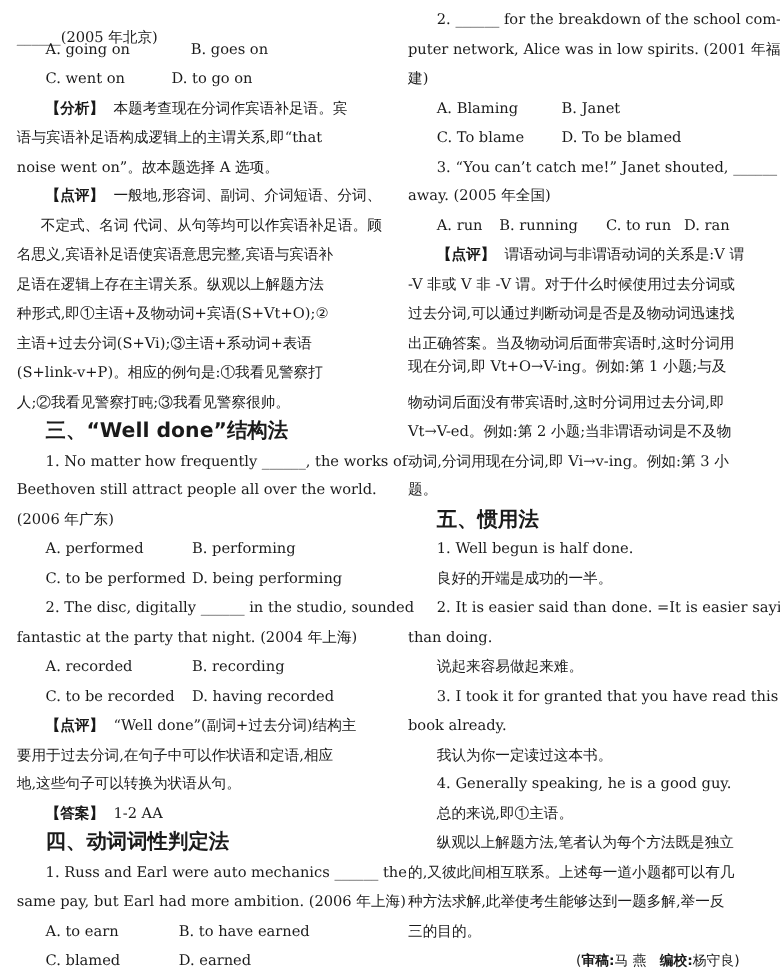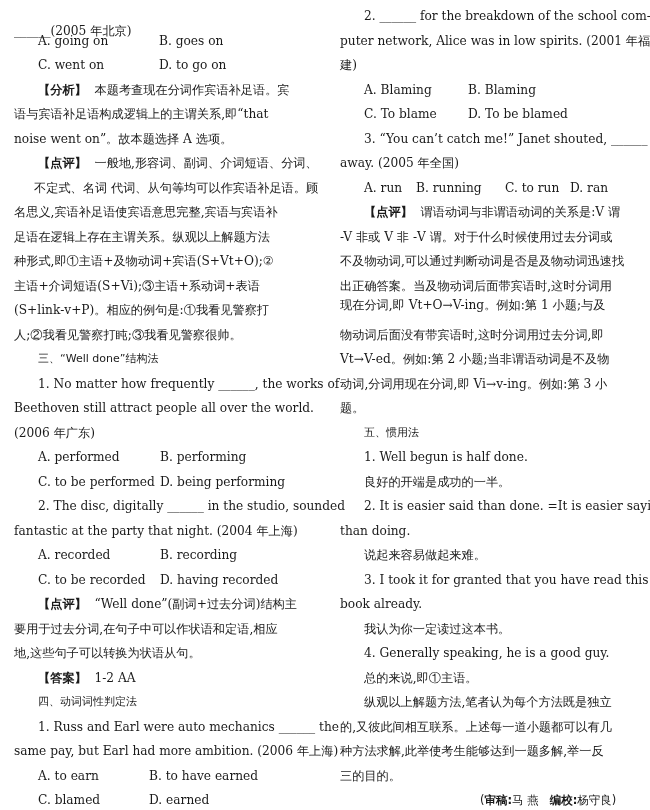--- a/index.html
+++ b/index.html
@@ -3,51 +3,51 @@
 <meta charset="utf-8">
 <style>
   html, body { margin:0; padding:0; background:#ffffff; }
   body { width:650px; height:810px; overflow:hidden; position:relative;
          font-family: "DejaVu Serif", "Liberation Serif", serif; color:#1a1a1a; }
   .col { position:absolute; top:0; }
   .col-left { left:14px; width:300px; }
   .col-right { left:340px; width:298px; }
   .line { position:absolute; left:0; white-space:nowrap; font-size:12.2px; line-height:16px; height:16px; }
   .ind { left:24px; }
-  .h { font-family:"DejaVu Sans", "Liberation Sans", sans-serif; font-weight:normal; font-size:11px; }
+  .h { font-family:"DejaVu Sans", "Liberation Sans", sans-serif; font-weight:bold; font-size:17px; }
   .tag { font-family:"DejaVu Sans", "Liberation Sans", sans-serif; font-weight:bold; }
   .footer { font-family:"DejaVu Sans", "Liberation Sans", sans-serif; font-size:11.5px; }
   .footer b { font-weight:bold; }
 </style>
 </head>
 <body>
 
 <div class="col col-left">
   <div class="line" style="top:23px;">______(2005 年北京)</div>
   <div class="line ind" style="top:33px;">A. going on</div>
   <div class="line" style="top:33px;left:145px;">B. goes on</div>
   <div class="line ind" style="top:57px;">C. went on</div>
-  <div class="line" style="top:57px;left:145px;">D. to go on</div>
+  <div class="line" style="top:57px;left:129px;">D. to go on</div>
 
   <div class="line ind" style="top:82px;">
     <span class="tag">【分析】</span>&nbsp;
     <span>本题考查现在分词作宾语补足语。宾</span>
   </div>
   <div class="line" style="top:106px;">语与宾语补足语构成逻辑上的主谓关系,即“that</div>
   <div class="line" style="top:131px;">noise went on”。故本题选择 A 选项。</div>
 
   <div class="line ind" style="top:155px;">
     <span class="tag">【点评】</span>&nbsp;
     <span>一般地,形容词、副词、介词短语、分词、</span>
   </div>
   <div class="line" style="top:180px;margin-left:20px;">不定式、名词 代词、从句等均可以作宾语补足语。顾</div>
   <div class="line" style="top:204px;">名思义,宾语补足语使宾语意思完整,宾语与宾语补</div>
   <div class="line" style="top:229px;">足语在逻辑上存在主谓关系。纵观以上解题方法</div>
   <div class="line" style="top:253px;">种形式,即①主语+及物动词+宾语(S+Vt+O);②</div>
-  <div class="line" style="top:278px;">主语+介词短语(S+Vi);③主语+系动词+表语</div>
+  <div class="line" style="top:278px;">主语+过去分词(S+Vi);③主语+系动词+表语</div>
   <div class="line" style="top:302px;">(S+link-v+P)。相应的例句是:①我看见警察打</div>
   <div class="line" style="top:327px;">人;②我看见警察打盹;③我看见警察很帅。</div>
 
   <div class="line ind h" style="top:351px;">三、“Well done”结构法</div>
 
   <div class="line ind" style="top:376px;">1. No matter how frequently ______, the works of</div>
   <div class="line" style="top:400px;">Beethoven still attract people all over the world.</div>
   <div class="line" style="top:425px;">(2006 年广东)</div>
   <div class="line ind" style="top:449px;">A. performed</div>
   <div class="line" style="top:449px;left:146px;">B. performing</div>
@@ -80,37 +80,37 @@
   <div class="line" style="top:768px;left:135px;">B. to have earned</div>
   <div class="line ind" style="top:792px;">C. blamed</div>
   <div class="line" style="top:792px;left:135px;">D. earned</div>
 </div>
 
 <div class="col col-right">
   <div class="line ind" style="top:8px;">2. ______ for the breakdown of the school com-</div>
   <div class="line" style="top:33px;">puter network, Alice was in low spirits. (2001 年福</div>
   <div class="line" style="top:57px;">建)</div>
   <div class="line ind" style="top:82px;">A. Blaming</div>
-  <div class="line" style="top:82px;left:128px;">B. Blaming</div>
+  <div class="line" style="top:82px;left:128px;">B. Janet</div>
   <div class="line ind" style="top:106px;">C. To blame</div>
   <div class="line" style="top:106px;left:128px;">D. To be blamed</div>
 
   <div class="line ind" style="top:131px;">3. “You can’t catch me!” Janet shouted, ______</div>
   <div class="line" style="top:155px;">away. (2005 年全国)</div>
   <div class="line ind" style="top:180px;">A. run</div>
   <div class="line" style="top:180px;left:76px;">B. running</div>
   <div class="line" style="top:180px;left:165px;">C. to run</div>
   <div class="line" style="top:180px;left:230px;">D. ran</div>
 
   <div class="line ind" style="top:204px;">
     <span class="tag">【点评】</span>&nbsp;
     <span>谓语动词与非谓语动词的关系是:V 谓</span>
   </div>
   <div class="line" style="top:229px;">-V 非或 V 非 -V 谓。对于什么时候使用过去分词或</div>
-  <div class="line" style="top:253px;">不及物动词,可以通过判断动词是否是及物动词迅速找</div>
+  <div class="line" style="top:253px;">过去分词,可以通过判断动词是否是及物动词迅速找</div>
   <div class="line" style="top:278px;">出正确答案。当及物动词后面带宾语时,这时分词用</div>
   <div class="line" style="top:287px;margin-top:10px;">现在分词,即 Vt+O→V-ing。例如:第 1 小题;与及</div>
   <div class="line" style="top:327px;">物动词后面没有带宾语时,这时分词用过去分词,即</div>
   <div class="line" style="top:351px;">Vt→V-ed。例如:第 2 小题;当非谓语动词是不及物</div>
   <div class="line" style="top:376px;">动词,分词用现在分词,即 Vi→v-ing。例如:第 3 小</div>
   <div class="line" style="top:400px;">题。</div>
 
   <div class="line ind h" style="top:425px;">五、惯用法</div>
   <div class="line ind" style="top:449px;">1. Well begun is half done.</div>
   <div class="line ind" style="top:474px;">良好的开端是成功的一半。</div>

